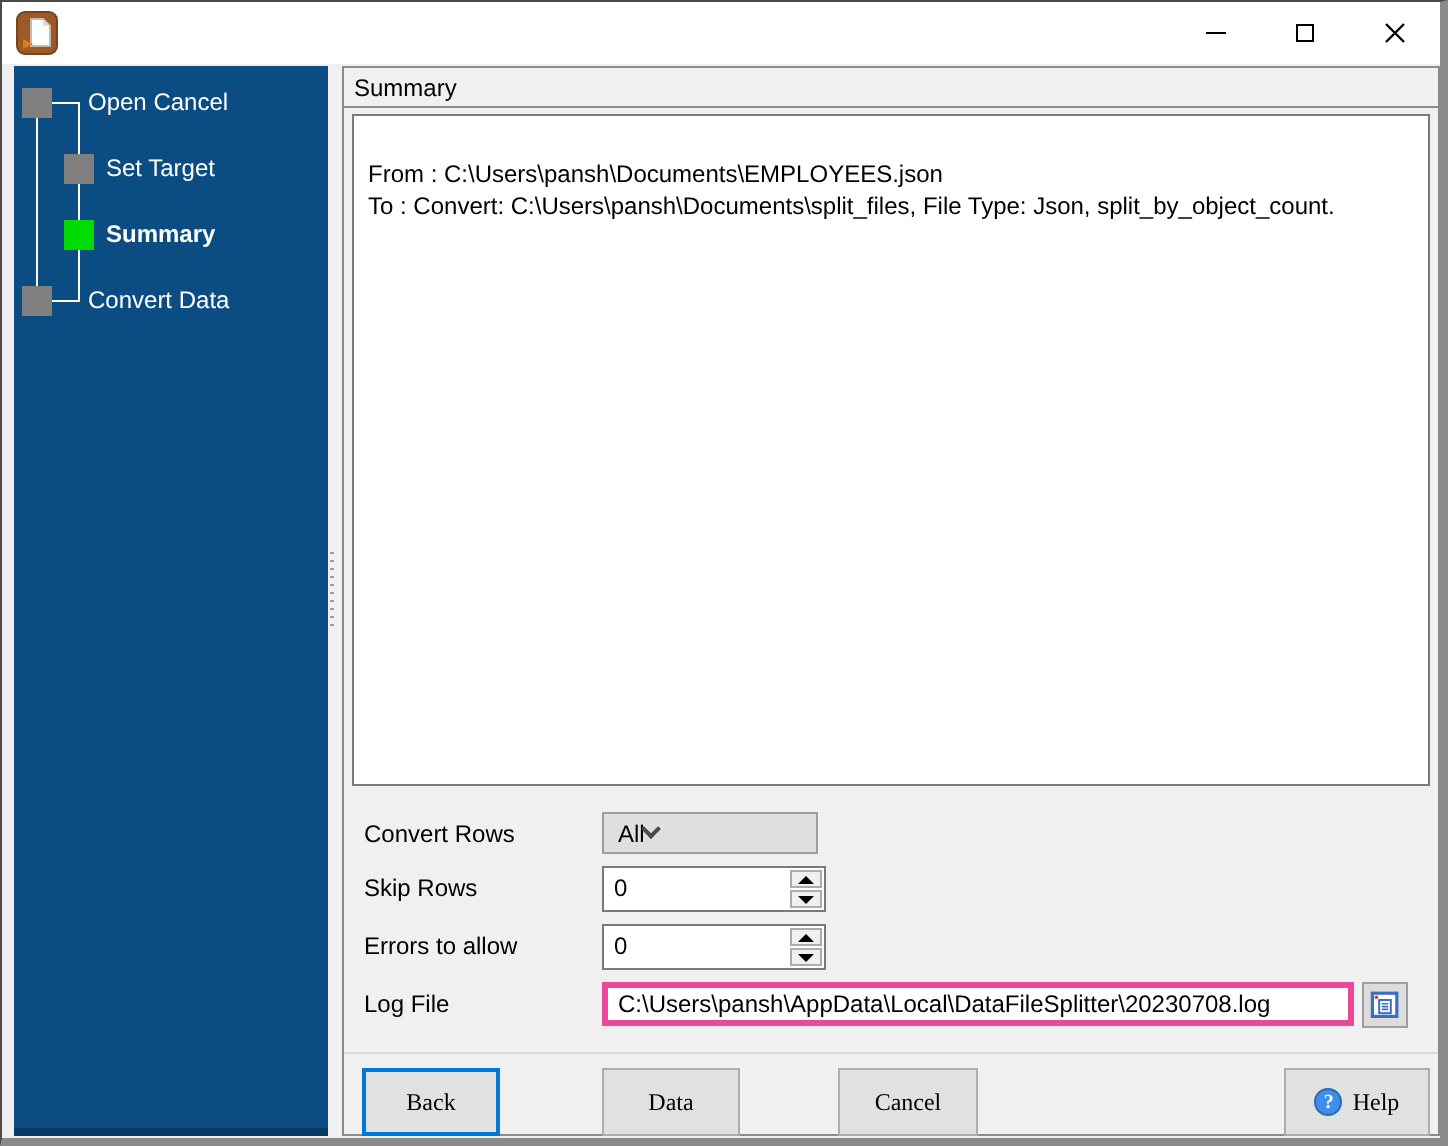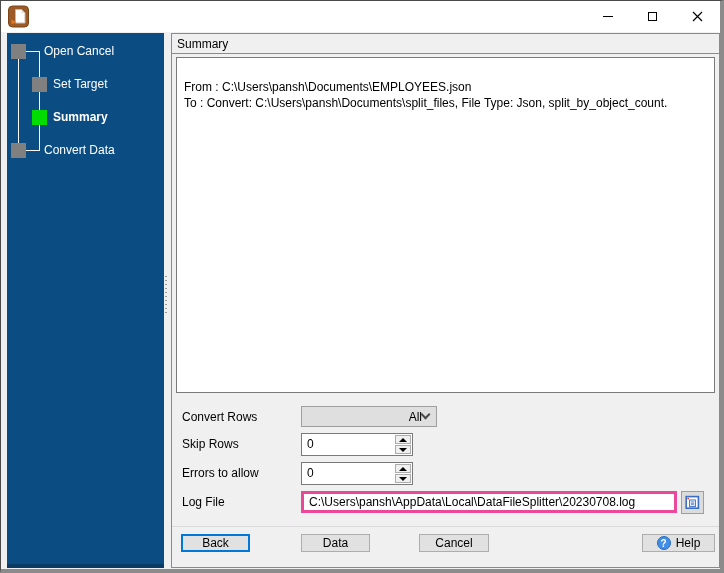--- a/index.html
+++ b/index.html
@@ -53,23 +53,23 @@
   }
   .panel-header { height:20px; line-height:20px; padding-left:5px; border-bottom:1px solid #8A8A8A; }
   .summary-box {
     position:absolute; left:4px; right:4px; top:23px; height:336px;
     background:#FFFFFF; border:1px solid #7A7A7A;
     padding:21px 7px; line-height:16px; overflow:hidden; cursor:text;
   }
   .form-label { position:absolute; left:10px; height:22px; line-height:22px; white-space:nowrap; }
   .fl1 { top:372px; } .fl2 { top:399px; } .fl3 { top:428px; } .fl4 { top:457px; }
   .combobox {
-    position:absolute; left:129px; top:372px; width:136px; height:21px;
+    position:absolute; left:129px; top:372px; width:108px; height:21px;
     background:#DFDFDF; border:1px solid #9E9E9E;
-    display:flex; align-items:center; justify-content:flex-end;
+    display:flex; align-items:center; justify-content:flex-start;
     padding:0 7px; cursor:default;
   }
   .chevron {
     width:7px; height:7px; border-right:2px solid #4A4A4A; border-bottom:2px solid #4A4A4A;
     transform:rotate(45deg); margin-top:-4px;
   }
   .spinbox {
     position:absolute; left:129px; width:112px; height:23px;
     background:#FFFFFF; border:1px solid #7A7A7A;
   }
@@ -88,24 +88,24 @@
     border:3px solid #ec4899; background:#FFFFFF; padding:0 5px;
     font-family:"Liberation Sans", sans-serif; font-size:12px; color:#000;
   }
   .log-browse-btn {
     position:absolute; left:509px; top:457px; width:23px; height:23px;
     background:#DCDCDC; border:1px solid #9E9E9E;
     display:flex; align-items:center; justify-content:center; cursor:pointer;
   }
   .button-bar-line { position:absolute; left:0; right:0; top:492px; height:1px; background:#DADADA; }
   .btn {
-    position:absolute; top:500px; height:18px;
+    position:absolute; top:500px; height:34px;
     background:#E1E1E1; border:1px solid #ADADAD;
     display:flex; align-items:center; justify-content:center; gap:5px;
-    font-family:Liberation Sans, sans-serif; font-size:12px; cursor:pointer;
+    font-family:Liberation Serif, serif; font-size:12px; cursor:pointer;
   }
   .btn-back   { left:9px;   width:69px; border:2px solid #0078D7; }
   .btn-next   { left:129px; width:69px; }
   .btn-cancel { left:247px; width:70px; }
   .btn-help   { left:470px; width:73px; }
   .help-icon {
     width:14px; height:14px; border-radius:50%;
     background:#3F8EE8; border:1px solid #2B6CB8; color:#FFFFFF;
     font-size:10px; font-weight:bold; line-height:13px; text-align:center;
   }

